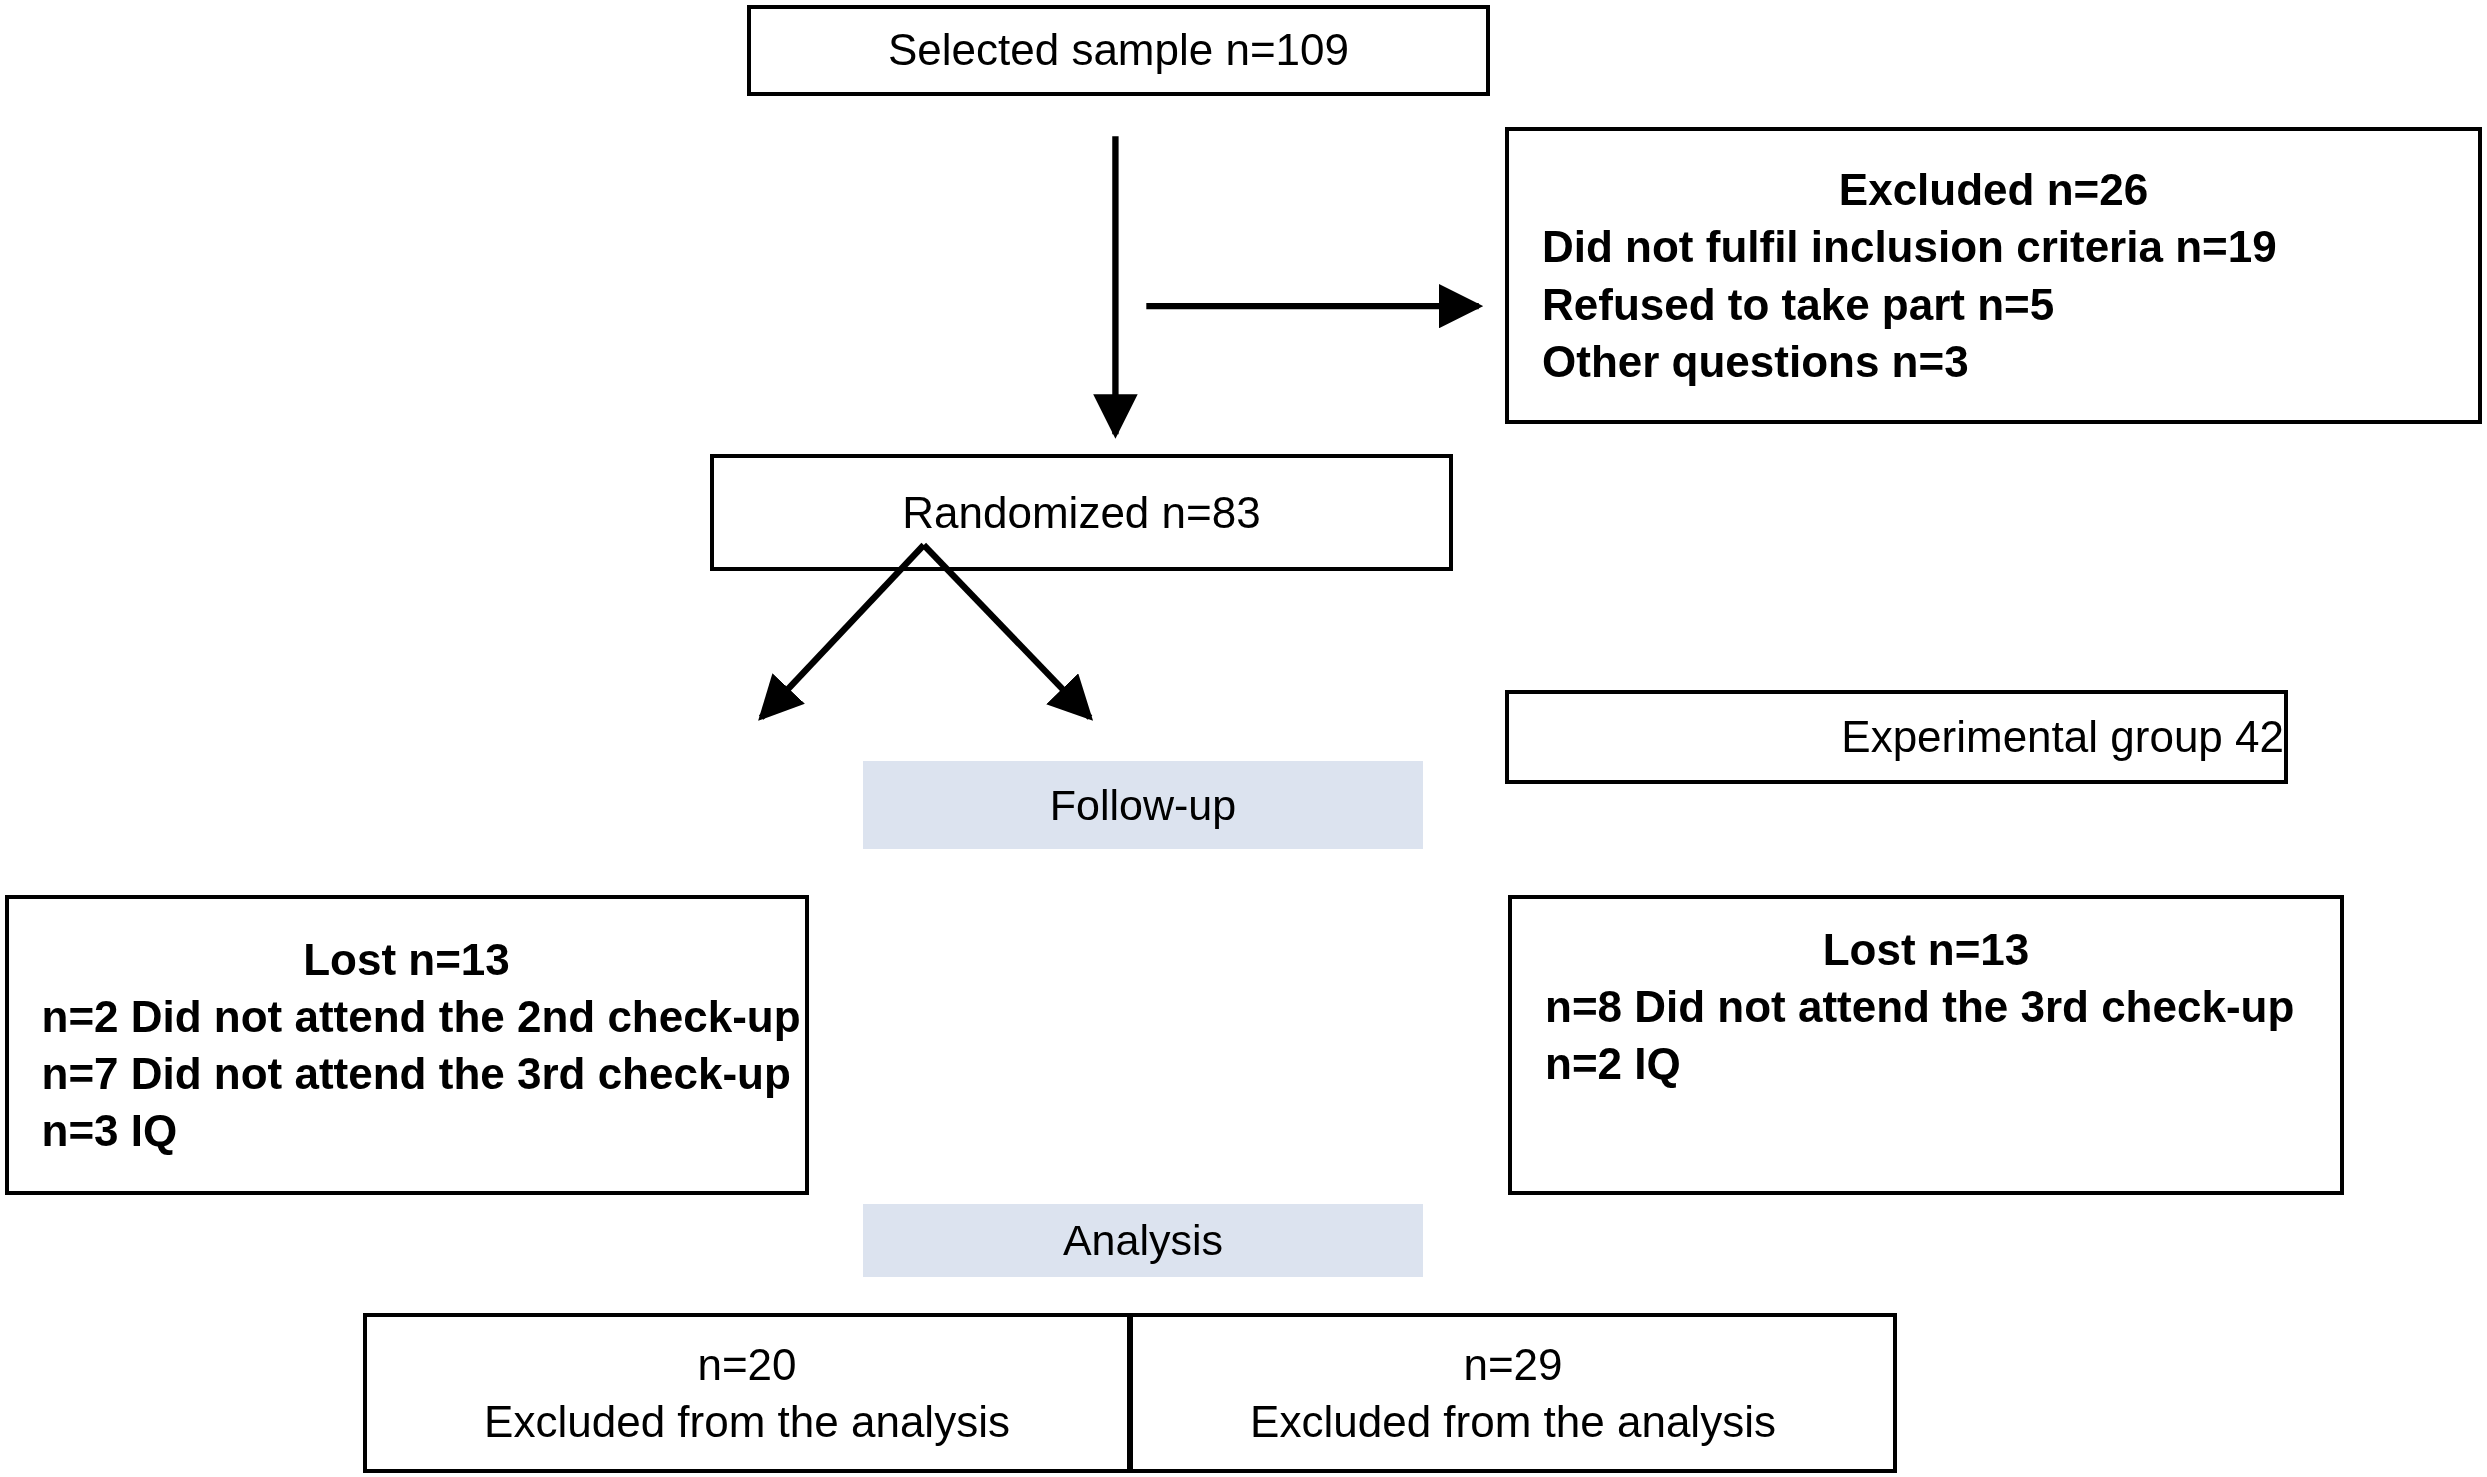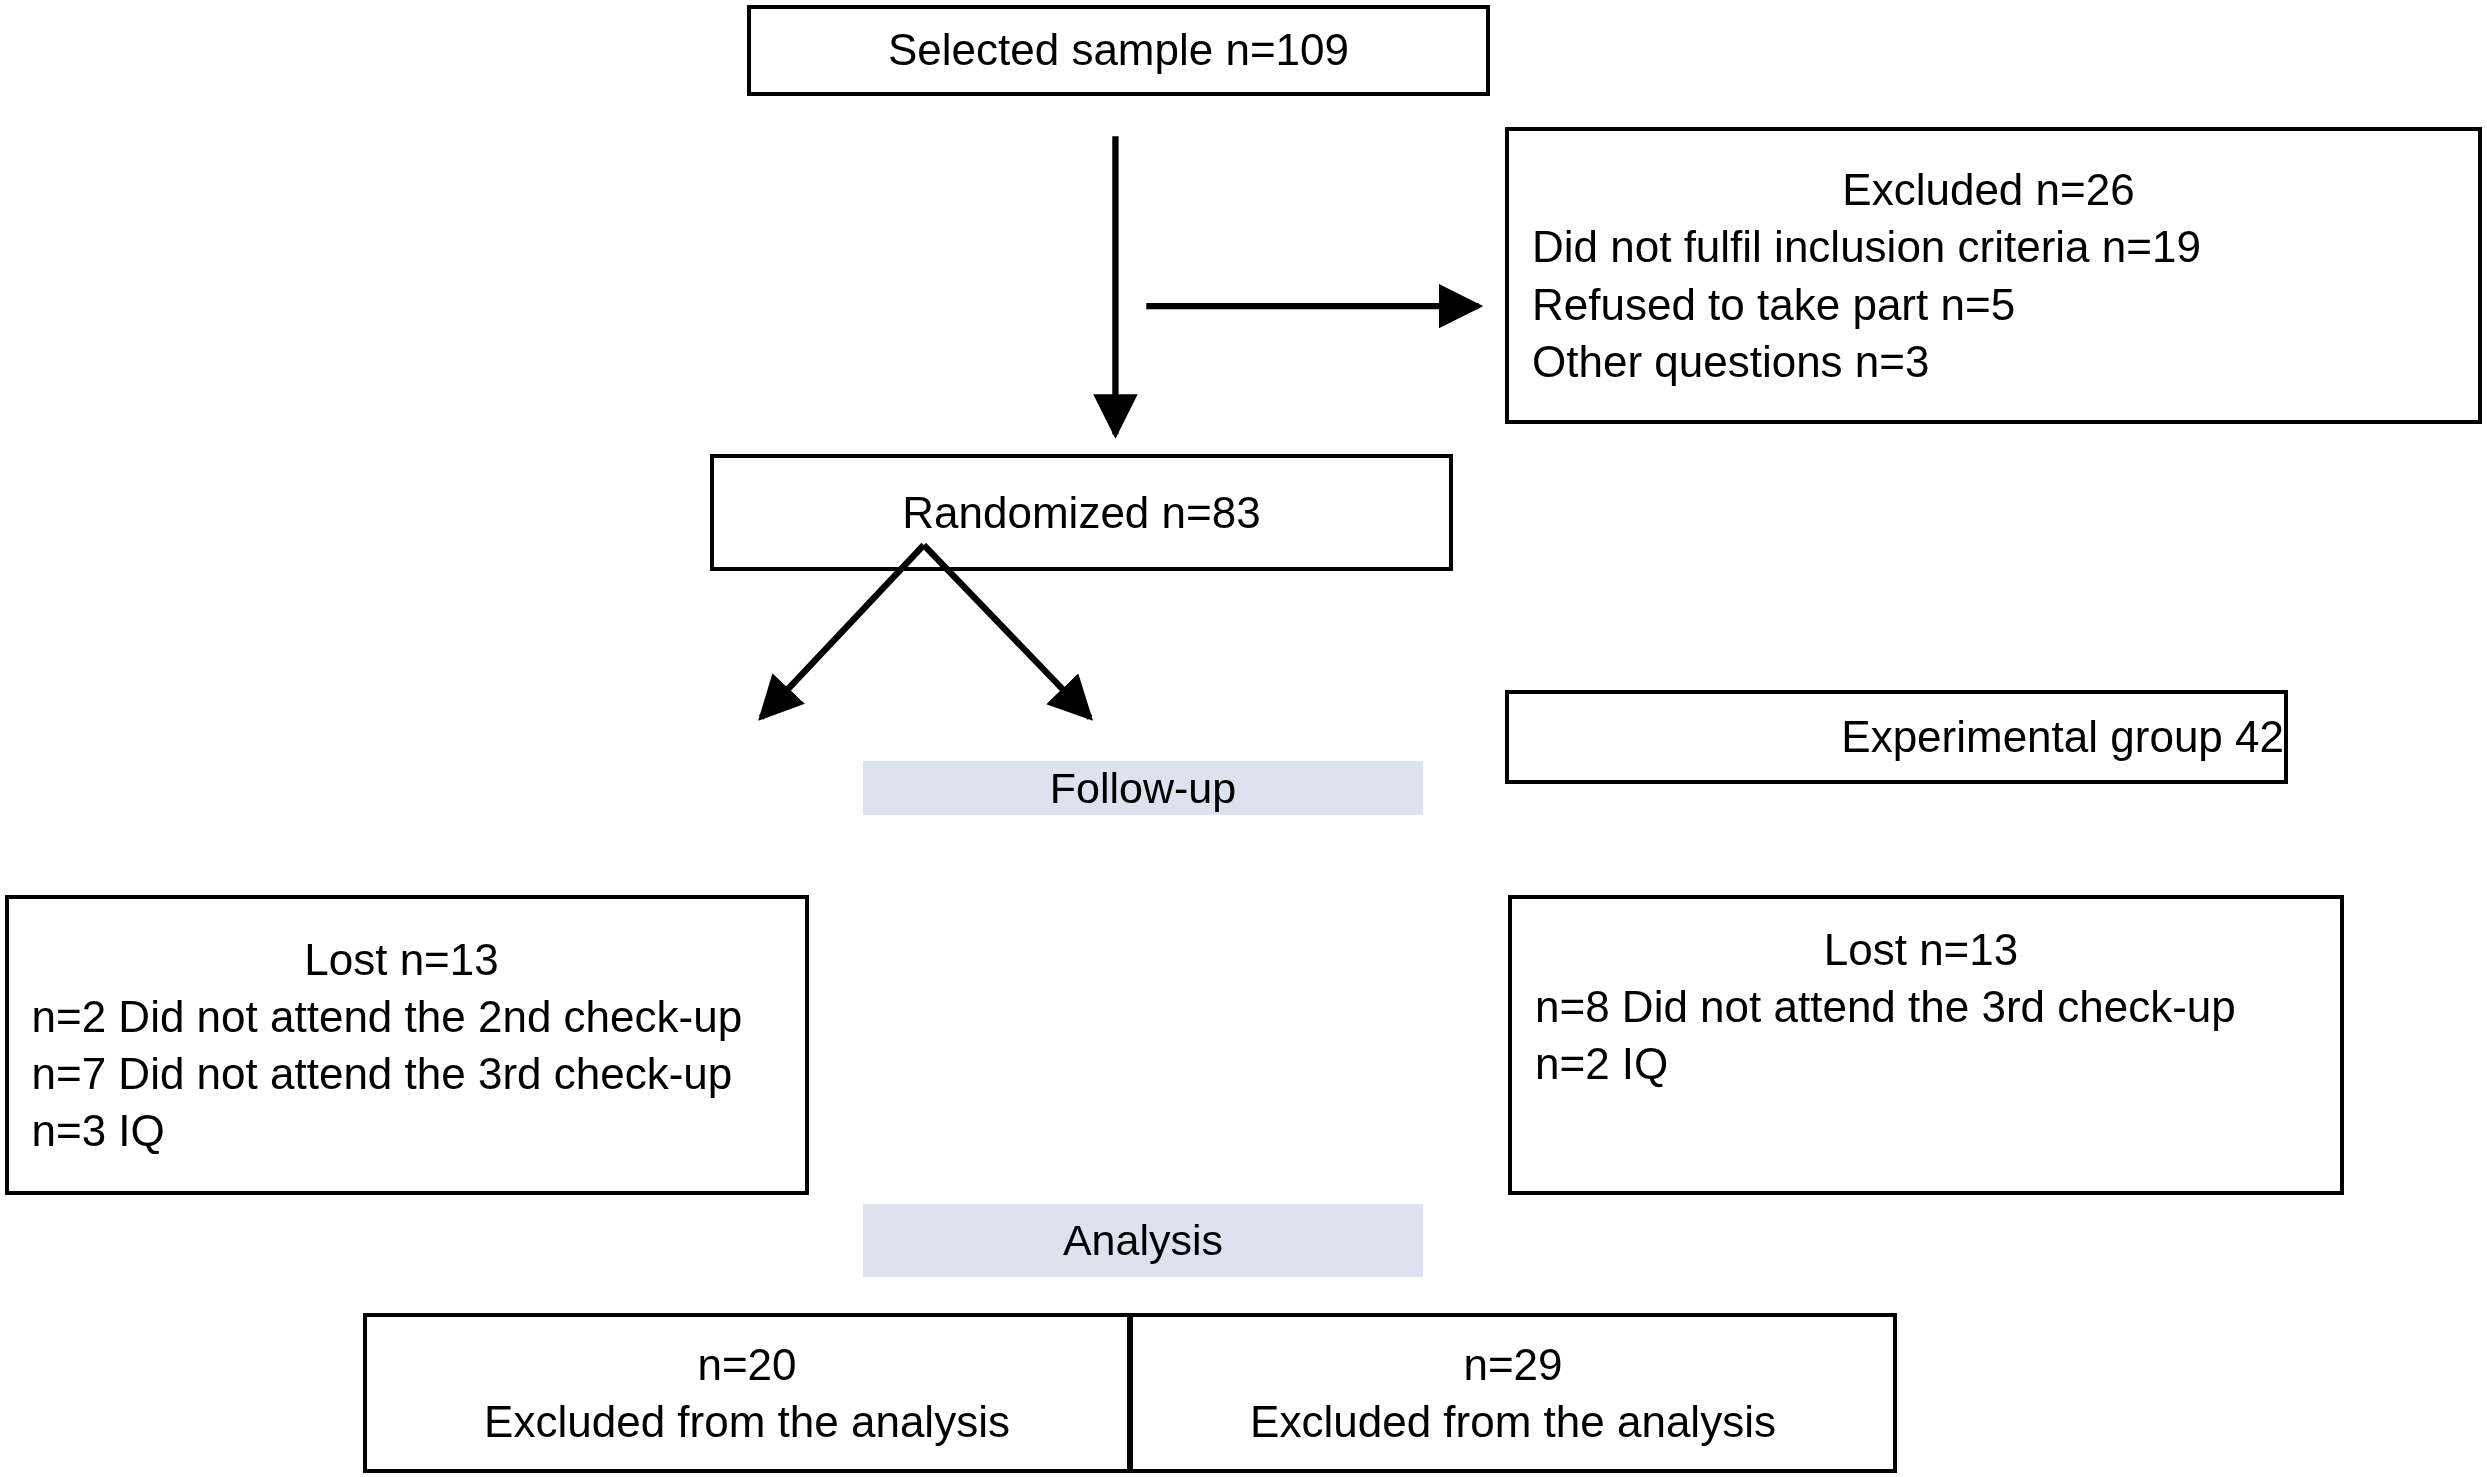--- a/index.html
+++ b/index.html
@@ -25,21 +25,21 @@
     justify-content: center;
     color: #000000;
   }
   .box .line {
     font-size: 44px;
     line-height: 1.30;
     white-space: pre;
     color: #000000;
   }
   .center .line { text-align: center; }
-  .lines-left { padding-left: 23px; }
+  .lines-left { padding-left: 33px; font-weight: bold; }
   .lines-left .line.hdr { text-align: center; padding-right: 33px; }
   .banner {
     position: absolute;
     background: #dce3ef;
     display: flex;
     align-items: center;
     justify-content: center;
     color: #000000;
     font-size: 43px;
   }
@@ -70,21 +70,21 @@
 
   <div class="box center" style="left:710px; top:454px; width:743px; height:117px;">
     <div class="line">Randomized n=83</div>
   </div>
 
 
   <div class="box center" style="left:1505px; top:690px; width:783px; height:94px;align-items:flex-end;">
     <div class="line">Experimental group 42</div>
   </div>
 
-  <div class="banner" style="left:863px; top:761px; width:560px; height:54px;">
+  <div class="banner" style="left:863px; top:761px; width:560px; height:88px;">
     <span>Follow-up</span>
   </div>
 
   <div class="box lines-left" style="left:4.5px; top:895px; width:804px; height:300px;">
     <div class="line hdr">Lost n=13</div>
     <div class="line">n=2 Did not attend the 2nd check-up</div>
     <div class="line">n=7 Did not attend the 3rd check-up</div>
     <div class="line">n=3 IQ</div>
   </div>
 

